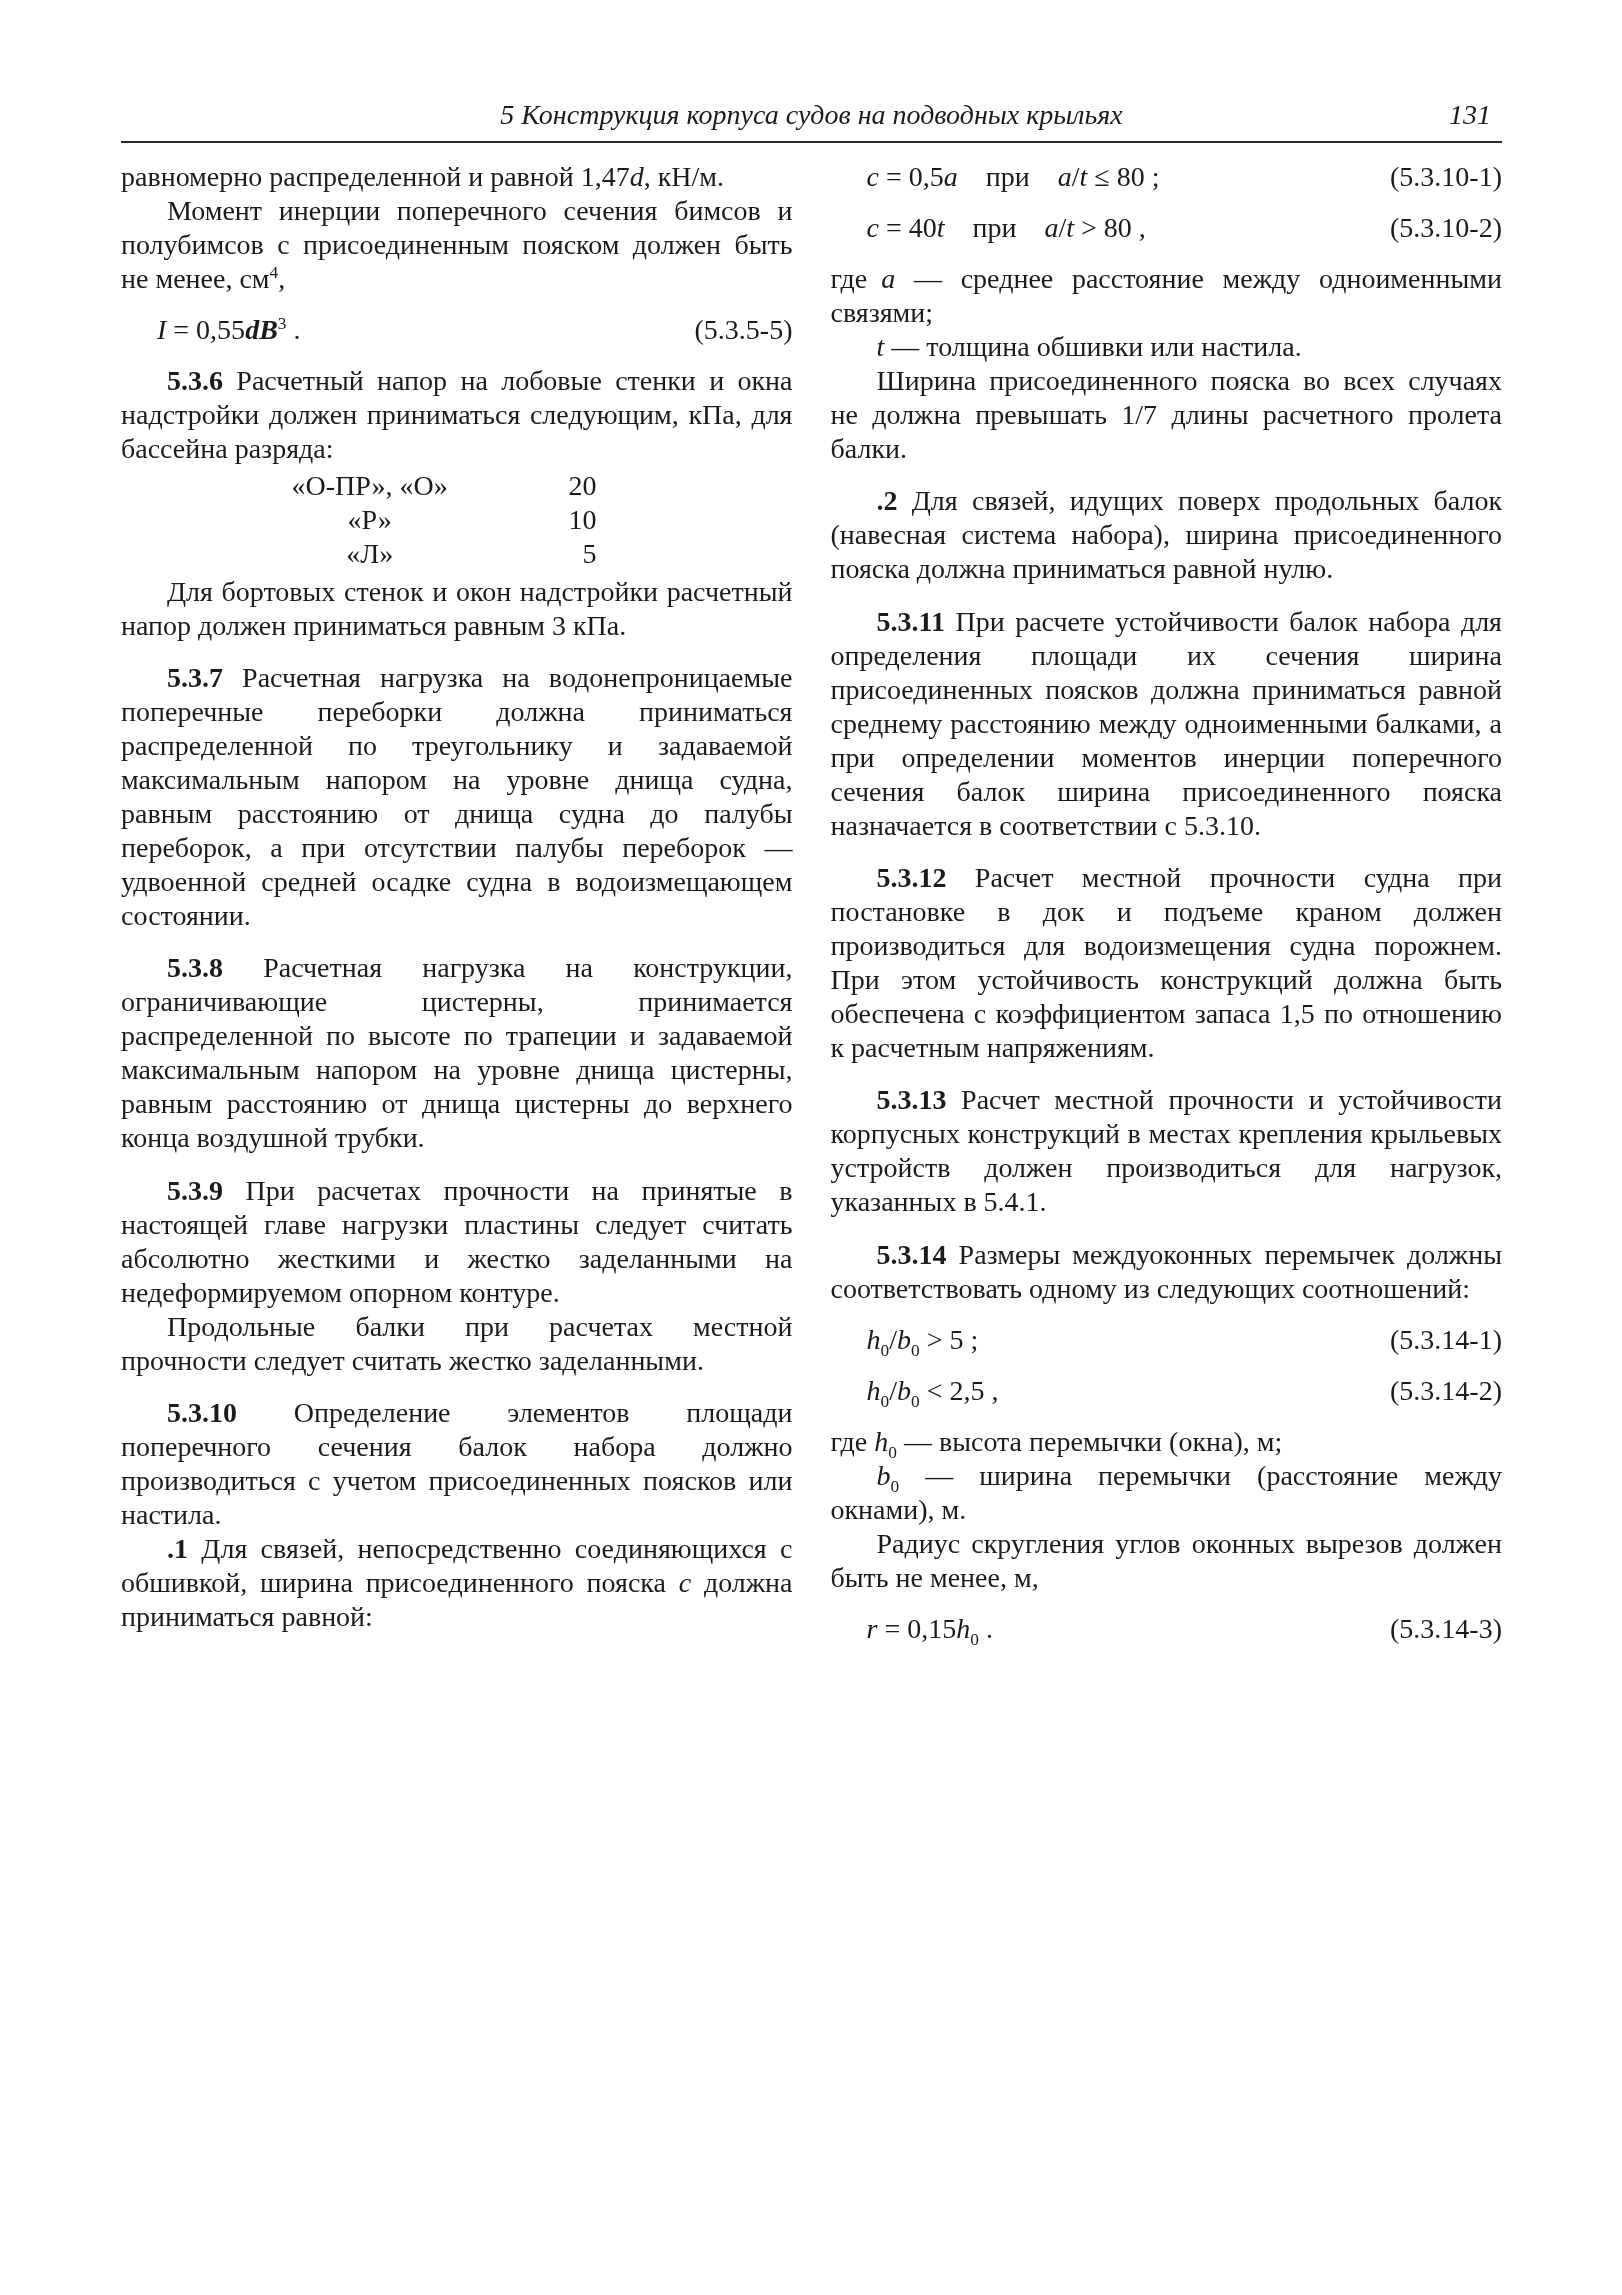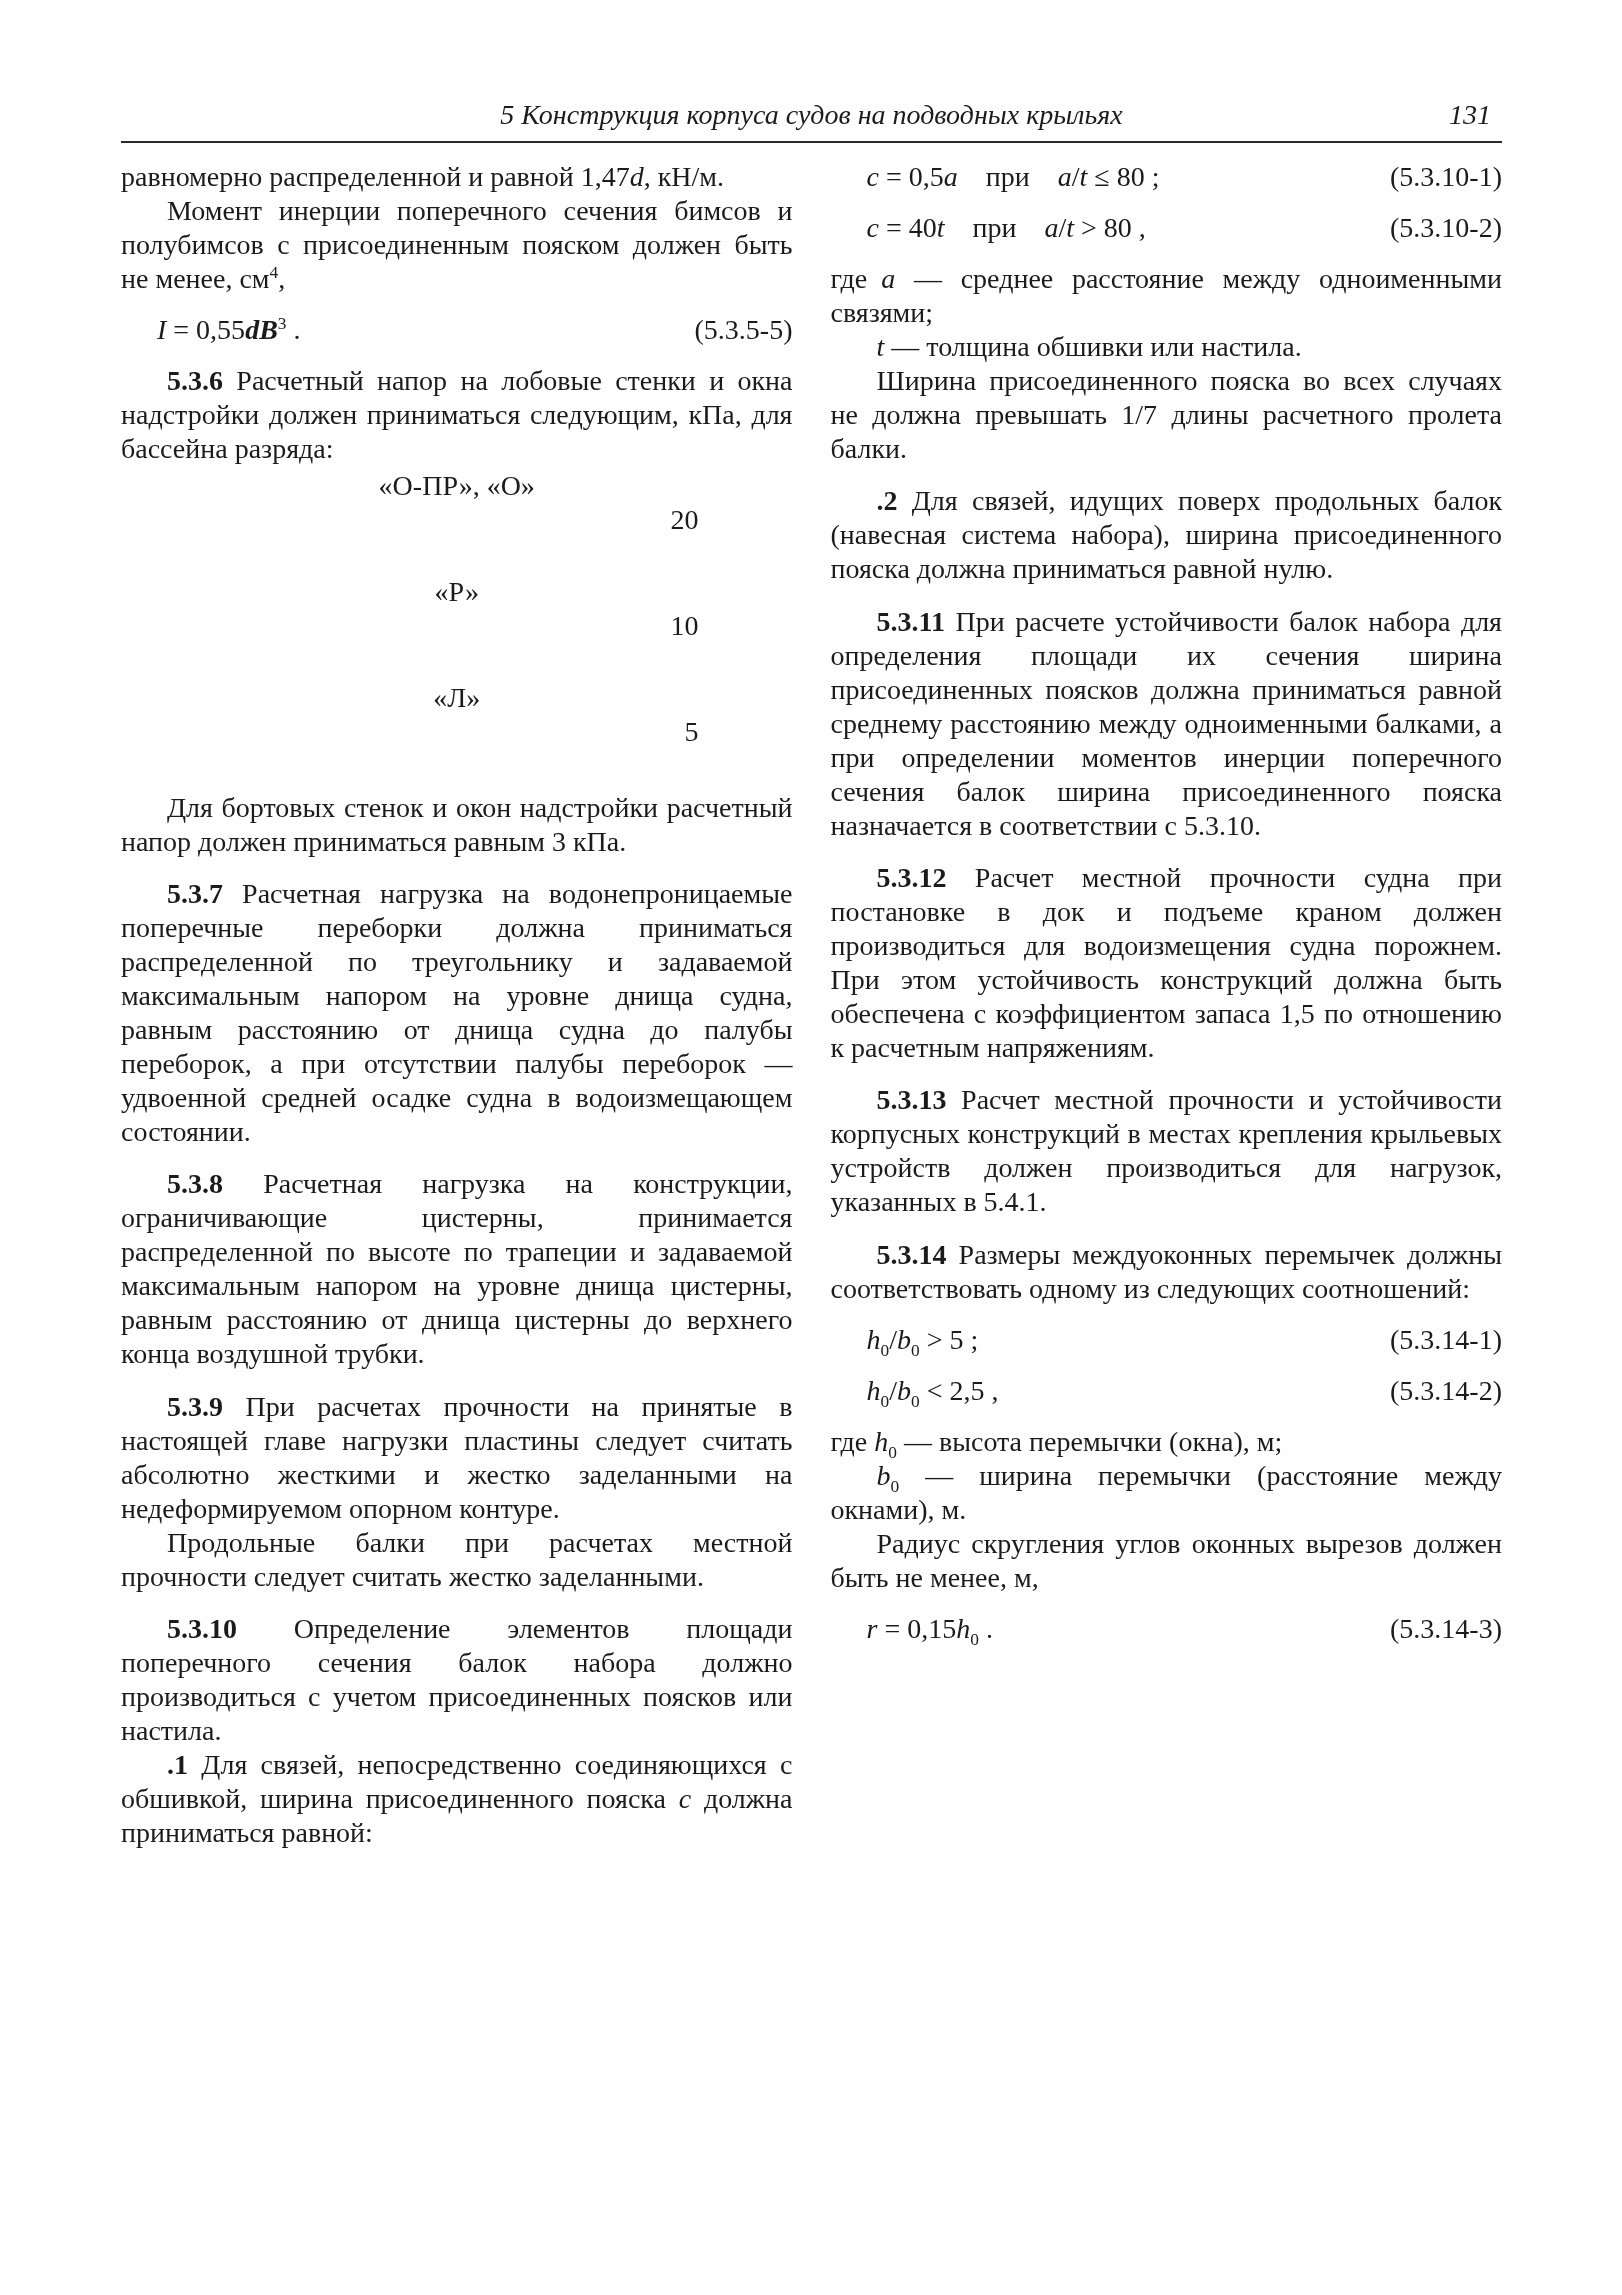--- a/index.html
+++ b/index.html
@@ -55,21 +55,21 @@
     padding-left: 36px;
     margin: 17px 0;
   }
   .formula.first { margin-top: 0; }
   .formula .expr { white-space: nowrap; }
   .formula .eqnum { padding-left: 13px; }
   .ptable {
     width: 72%;
     margin: 2.6px auto 2.6px auto;
   }
-  .prow { display: flex; flex-direction: column; }
+  .prow { display: flex; }
   .plabel {
     flex: 0 0 64%;
     text-align: center;
   }
   .pvalue {
     flex: 0 0 72px;
     text-align: right;
   }
   .seg-b  { font-weight: 700; }
   .seg-i  { font-style: italic; }

